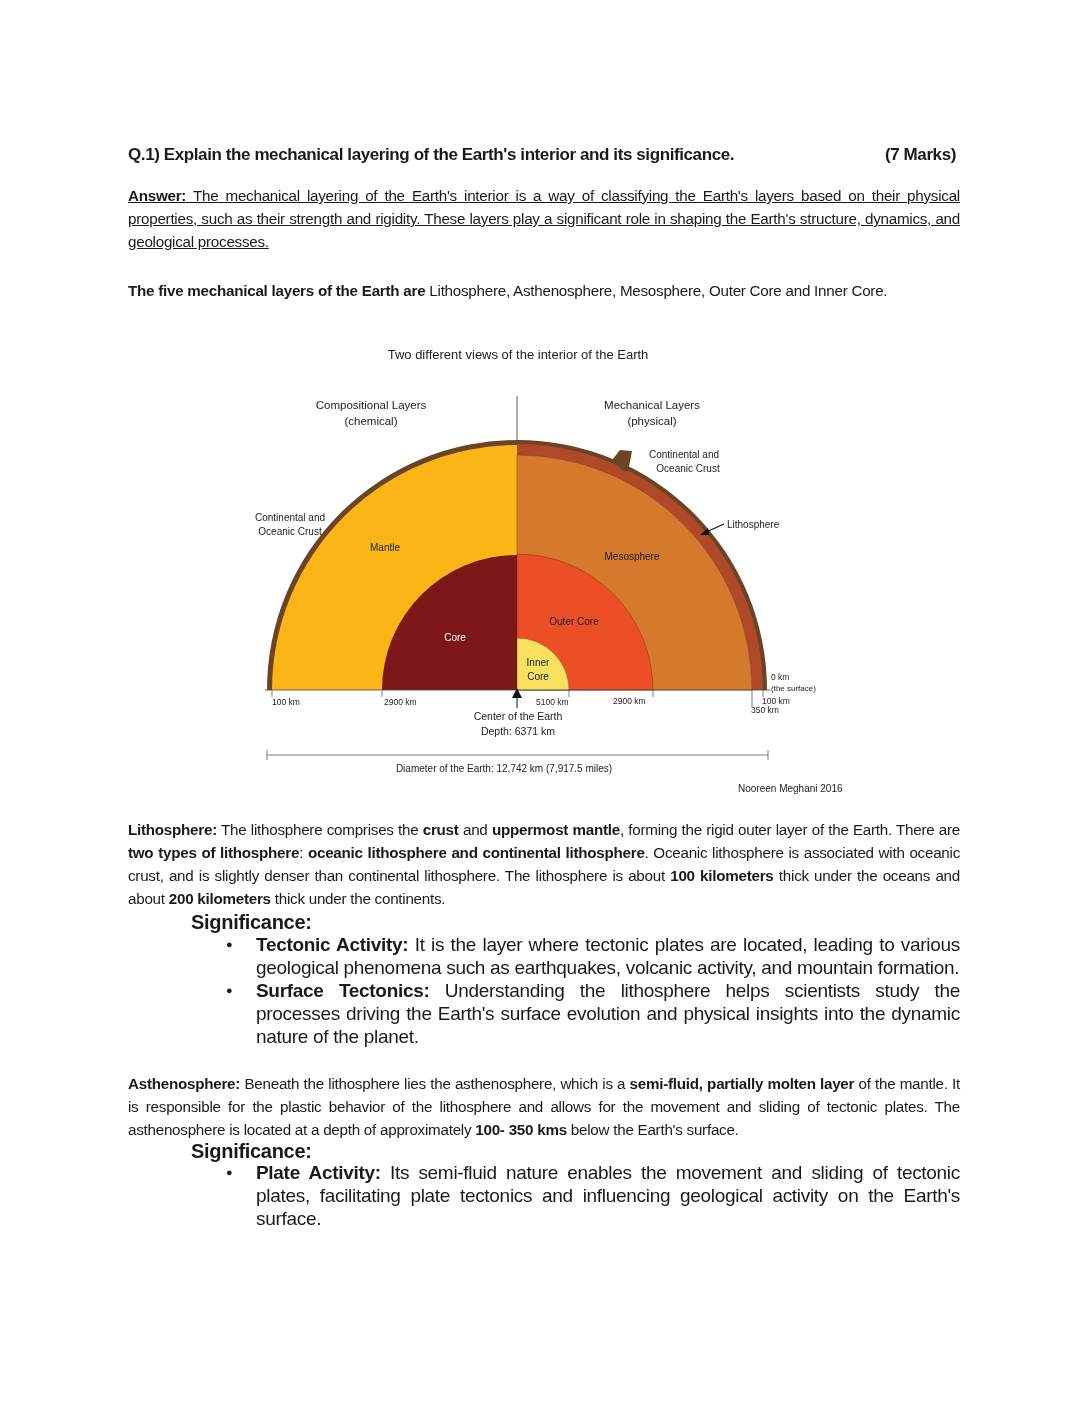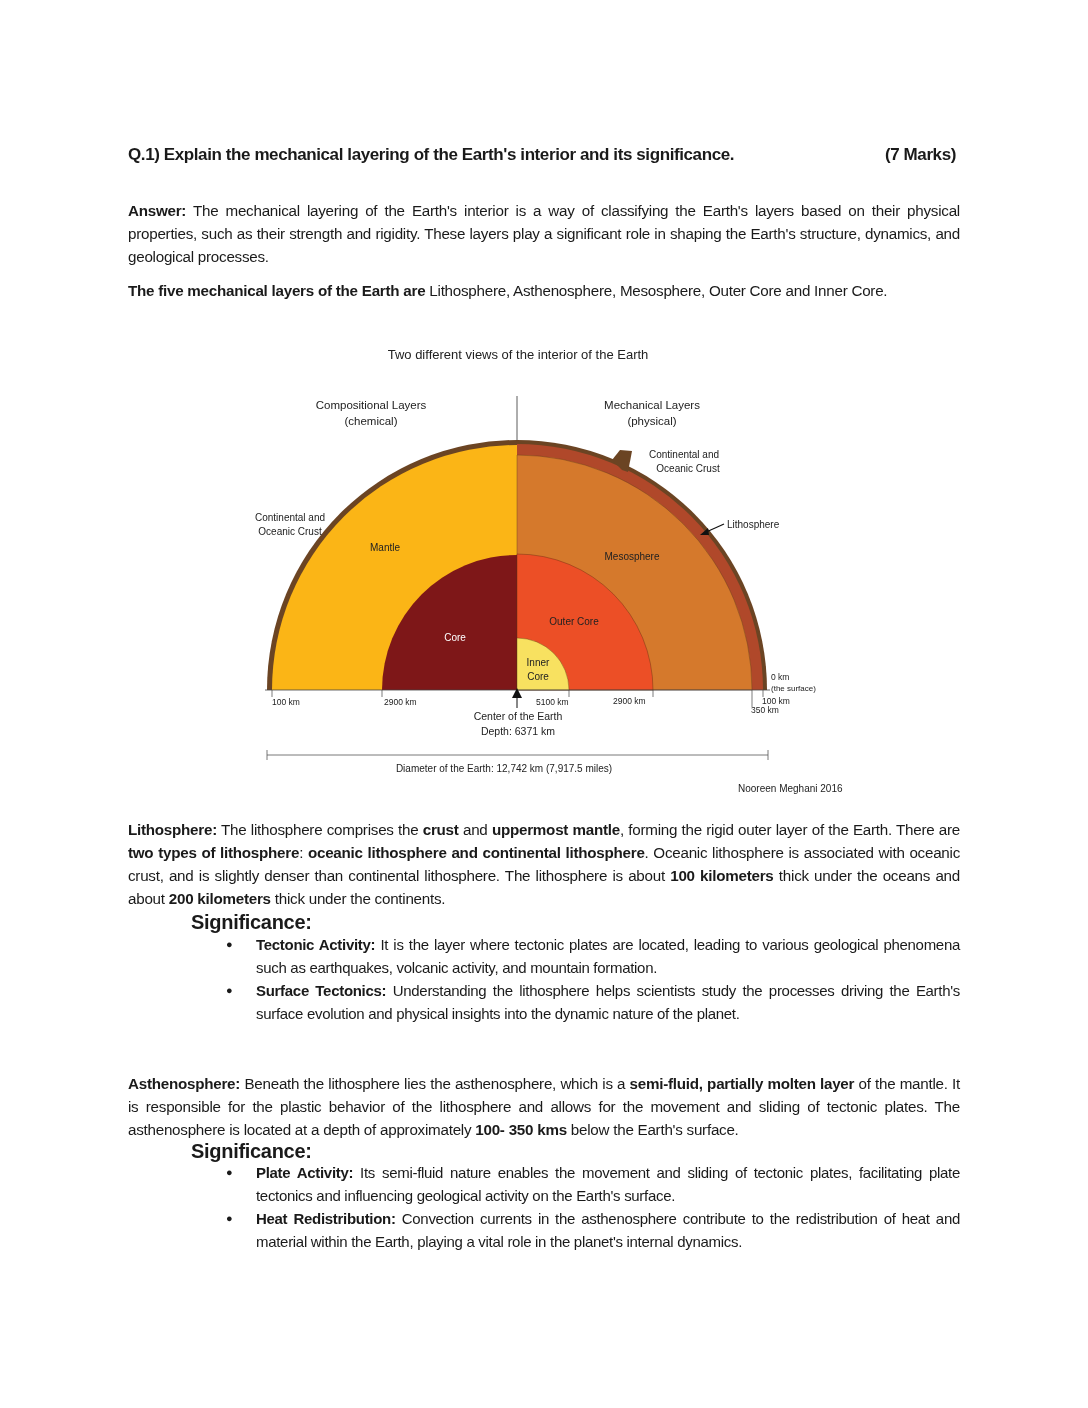--- a/index.html
+++ b/index.html
@@ -5,21 +5,21 @@
   html, body { margin:0; padding:0; background:#ffffff; }
   body { width:1088px; height:1408px; position:relative; font-family:"Liberation Sans", sans-serif; color:#1a1a1a; overflow:hidden; }
   .page { position:absolute; left:128px; top:0; width:832px; }
   .p { font-size:15.2px; line-height:23px; margin:0; text-align:justify; letter-spacing:-0.25px; }
   .b { font-weight:bold; }
   .q { position:absolute; top:145px; left:0; width:832px; font-size:17px; font-weight:bold; letter-spacing:-0.4px; }
   .q .marks { position:absolute; right:4px; top:0; }
   .blk { position:absolute; left:0; width:832px; }
   .sig { position:absolute; left:63px; font-size:20px; font-weight:bold; letter-spacing:-0.3px; }
   ul.bl { position:absolute; left:98px; width:734px; margin:0; padding:0; list-style:none; }
-  ul.bl li { position:relative; padding-left:30px; font-size:15px; line-height:23px; text-align:justify; letter-spacing:-0.3px; }
+  ul.bl li { position:relative; padding-left:30px; font-size:19px; line-height:23px; text-align:justify; letter-spacing:-0.3px; }
   ul.bl li::before { content:"●"; position:absolute; left:0; top:0; font-size:11px; }
   .diagram { position:absolute; left:0; top:0; width:1088px; height:800px; pointer-events:none; }
   .dt { font-family:"Liberation Sans", sans-serif; fill:#222; }
 </style>
 </head>
 <body>
 
 <svg class="diagram" viewBox="0 0 1088 800" width="1088" height="800">
   <text class="dt" x="518" y="359" font-size="13" text-anchor="middle">Two different views of the interior of the Earth</text>
 
@@ -85,21 +85,21 @@
   <text class="dt" x="504" y="772" font-size="10" text-anchor="middle">Diameter of the Earth: 12,742 km (7,917.5 miles)</text>
   <text class="dt" x="738" y="792" font-size="10">Nooreen Meghani 2016</text>
 </svg>
 
 <div class="page">
   <div class="q">
     <span>Q.1) Explain the mechanical layering of the Earth's interior and its significance.</span>
     <span class="marks">(7 Marks)</span>
   </div>
 
-  <div class="blk" style="top:199px;">
+  <div class="blk" style="top:184px;text-decoration:underline;">
     <p class="p"><span class="b">Answer:</span><span> The mechanical layering of the Earth's interior is a way of classifying the Earth's layers based on their physical properties, such as their strength and rigidity. These layers play a significant role in shaping the Earth's structure, dynamics, and geological processes.</span></p>
   </div>
 
   <div class="blk" style="top:279px;">
     <p class="p"><span class="b">The five mechanical layers of the Earth are</span><span> Lithosphere, Asthenosphere, Mesosphere, Outer Core and Inner Core.</span></p>
   </div>
 
   <div class="blk" style="top:818px;">
     <p class="p"><span class="b">Lithosphere:</span><span> The lithosphere comprises the </span><span class="b">crust</span><span> and </span><span class="b">uppermost mantle</span><span>, forming the rigid outer layer of the Earth. There are </span><span class="b">two types of lithosphere</span><span>: </span><span class="b">oceanic lithosphere and continental lithosphere</span><span>. Oceanic lithosphere is associated with oceanic crust, and is slightly denser than continental lithosphere. The lithosphere is about </span><span class="b">100 kilometers</span><span> thick under the oceans and about </span><span class="b">200 kilometers</span><span> thick under the continents.</span></p>
   </div>
@@ -108,15 +108,14 @@
     <li><span class="b">Tectonic Activity:</span><span> It is the layer where tectonic plates are located, leading to various geological phenomena such as earthquakes, volcanic activity, and mountain formation.</span></li>
     <li><span class="b">Surface Tectonics:</span><span> Understanding the lithosphere helps scientists study the processes driving the Earth's surface evolution and physical insights into the dynamic nature of the planet.</span></li>
   </ul>
 
   <div class="blk" style="top:1072px;">
     <p class="p"><span class="b">Asthenosphere:</span><span> Beneath the lithosphere lies the asthenosphere, which is a </span><span class="b">semi-fluid, partially molten layer</span><span> of the mantle. It is responsible for the plastic behavior of the lithosphere and allows for the movement and sliding of tectonic plates. The asthenosphere is located at a depth of approximately  </span><span class="b">100- 350 kms</span><span> below the Earth's surface.</span></p>
   </div>
   <div class="sig" style="top:1140px;">Significance:</div>
   <ul class="bl" style="top:1161px;">
     <li><span class="b">Plate Activity:</span><span> Its semi-fluid nature enables the movement and sliding of tectonic plates, facilitating plate tectonics and influencing geological activity on the Earth's surface.</span></li>
-    <li><span class="b">Heat Redistribution:</span><span> Convection currents in the asthenosphere contribute to the redistribution of heat and material within the Earth, playing a vital role in the planet's internal dynamics.</span></li>
   </ul>
 </div>
 
 </body></html>

